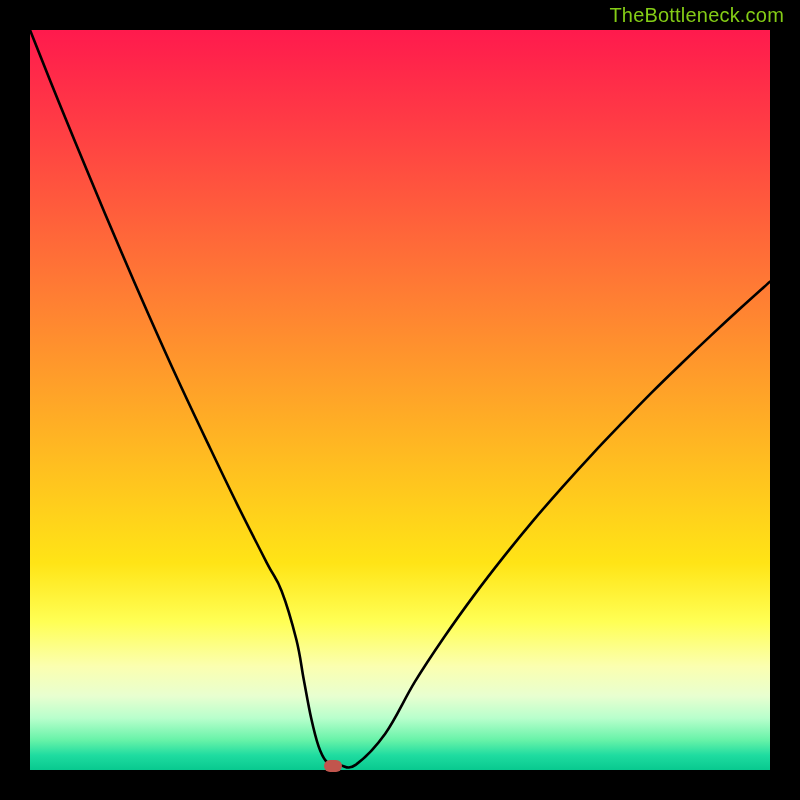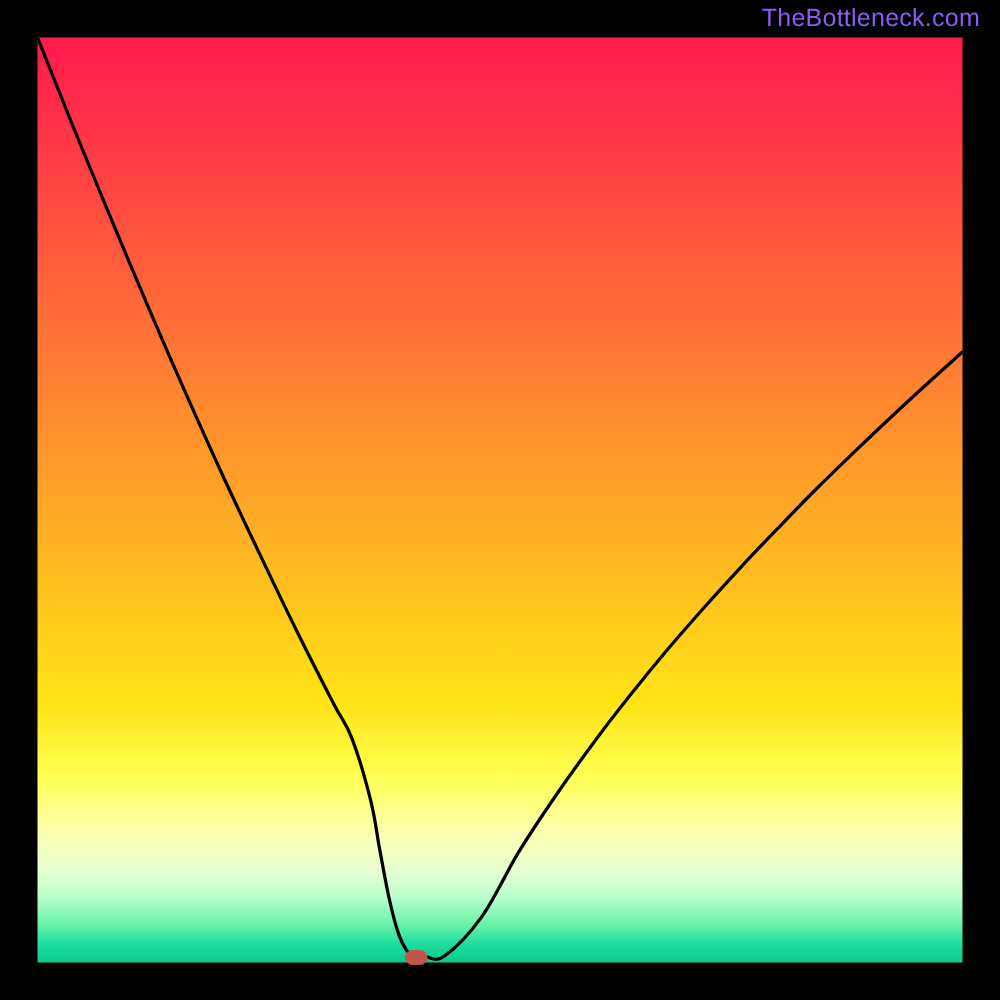--- a/index.html
+++ b/index.html
@@ -53,21 +53,21 @@
     width: 18px;
     height: 12px;
     background: #c1554d;
     border-radius: 6px;
     transform: translate(-50%, -50%);
   }
   .attribution {
     position: absolute;
     top: 4px;
     right: 16px;
-    color: #8b5cf6;
+    color: #84cc16;
     font-size: 20px;
     letter-spacing: 0.2px;
   }
 </style>
 </head>
 <body>
 
 <div class="frame">
 
   <div class="plot-area">

